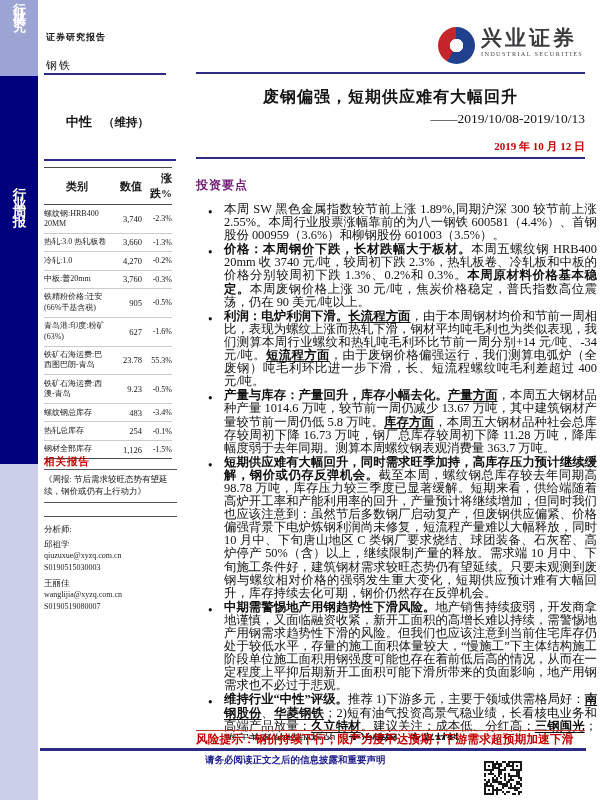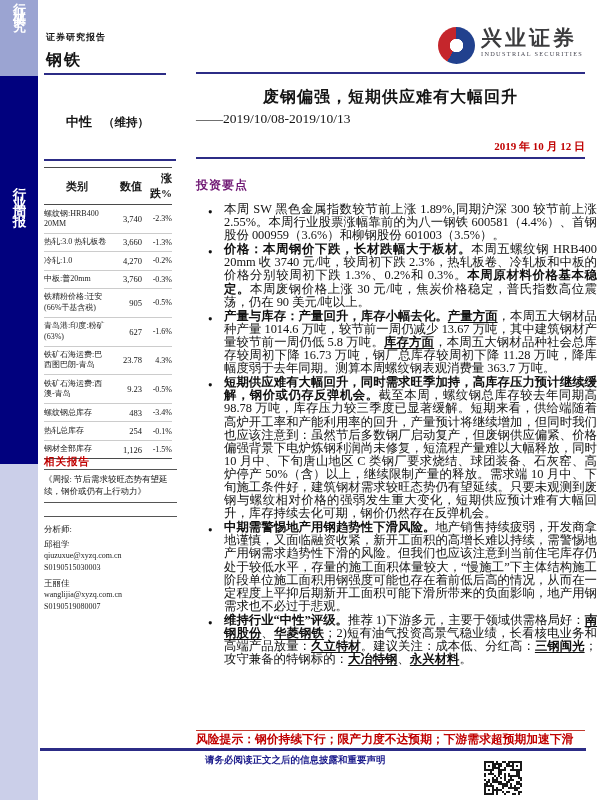--- a/index.html
+++ b/index.html
@@ -13,34 +13,34 @@
   .sb{position:absolute;left:0;width:38px;display:flex;justify-content:center;overflow:hidden}
   .sb span{writing-mode:vertical-rl;color:#fff;font-weight:bold;font-family:"Liberation Sans","DejaVu Sans",sans-serif}
   .sb-top{top:0;height:76px;background:#9ba4d2}
   .sb-top span{font-size:13px;letter-spacing:5px;margin-top:-7px}
   .sb-mid{top:76px;height:388px;background:#01017e}
   .sb-mid span{font-size:13.5px;letter-spacing:9px;padding-top:100px}
   .sb-bottom{top:464px;height:336px;background:#cbcfe9}
   
   .head-left{left:46px;top:31px}
   .report-type{font-size:9px;font-weight:bold;letter-spacing:1px}
-  .industry{font-size:16px;font-weight:bold;margin-top:6px;letter-spacing:2px}
+  .industry{font-size:11px;font-weight:normal;margin-top:14px;letter-spacing:2px}
   .rule{background:#2c2c86}
   .rule-head-left{left:44px;top:73px;width:122px;height:2px}
   .rule-head-right{left:196px;top:72px;width:389px;height:2px}
   .logo{left:438px;top:27px;display:flex;gap:6px}
   .swirl{width:37px;height:37px;border-radius:50%;
     background:
       radial-gradient(circle at 50% 50%, #ffffff 0 6.5px, rgba(255,255,255,0) 7px),
       conic-gradient(from 210deg, #c5262c 0 150deg, #21418e 150deg 360deg);}
   .brand-cn{font-size:21px;font-weight:bold;color:#3c3c3e;letter-spacing:3px;line-height:22px}
   .brand-en{font-size:6.3px;color:#4a4a55;letter-spacing:1.3px;margin-top:1px}
   
   .main-title{left:196px;top:87px;width:389px;text-align:center;font-size:16px;font-weight:bold;letter-spacing:1px}
-  .period{left:196px;top:111px;width:389px;text-align:left;font-size:13.5px}
+  .period{left:196px;top:111px;width:389px;text-align:right;font-size:13.5px}
   .date{left:196px;top:139px;width:389px;text-align:right;font-size:11px;font-weight:bold;color:#c00000}
   .rule-right{left:196px;top:157px;width:389px;height:2px}
   
   .rating{left:66px;top:113px;display:flex;align-items:baseline;gap:11px;font-weight:bold}
   .rating .rv{font-size:13px}
   .rating .rs{font-size:11.5px}
   .rule-left{left:44px;top:159px;width:132px;height:1.5px}
   
   .metrics{left:44px;top:167px;width:128px;border-collapse:collapse}
   .metrics th{font-size:11px;font-weight:bold;border-top:1.5px solid #4a4a4a;border-bottom:1px solid #4a4a4a;padding:3px 0}
@@ -143,21 +143,21 @@
         <td class="c-chg">-0.5%</td>
       </tr>
       <tr>
         <td class="c-name">青岛港:印度:粉矿 (63%)</td>
         <td class="c-val">627</td>
         <td class="c-chg">-1.6%</td>
       </tr>
       <tr>
         <td class="c-name">铁矿石海运费:巴西图巴朗-青岛</td>
         <td class="c-val">23.78</td>
-        <td class="c-chg">4.3%</td>
+        <td class="c-chg">55.3%</td>
       </tr>
       <tr>
         <td class="c-name">铁矿石海运费:西澳-青岛</td>
         <td class="c-val">9.23</td>
         <td class="c-chg">-0.5%</td>
       </tr>
       <tr>
         <td class="c-name">螺纹钢总库存</td>
         <td class="c-val">483</td>
         <td class="c-chg">-3.4%</td>
@@ -191,20 +191,21 @@
         <div class="a-email">wanglijia@xyzq.com.cn</div>
         <div class="a-lic">S0190519080007</div>
       </div>
     </div>
 </div>
 
 <div class="abs points-head">投资要点</div>
 <ul class="abs points">
     <li><span>本周 SW 黑色金属指数较节前上涨 1.89%,同期沪深 300 较节前上涨 2.55%。本周行业股票涨幅靠前的为八一钢铁 600581（4.4%）、首钢股份 000959（3.6%）和柳钢股份 601003（3.5%）。</span></li>
     <li><span class="b">价格：本周钢价下跌，长材跌幅大于板材。</span><span>本周五螺纹钢 HRB400 20mm 收 3740 元/吨，较周初下跌 2.3%，热轧板卷、冷轧板和中板的价格分别较周初下跌 1.3%、0.2%和 0.3%。</span><span class="b">本周原材料价格基本稳定。</span><span>本周废钢价格上涨 30 元/吨，焦炭价格稳定，普氏指数高位震荡，仍在 90 美元/吨以上。</span></li>
+    <li><span class="b">利润：电炉利润下滑。</span><span class="b u">长流程方面</span><span>，由于本周钢材均价和节前一周相比，表现为螺纹上涨而热轧下滑，钢材平均吨毛利也为类似表现，我们测算本周行业螺纹和热轧吨毛利环比节前一周分别+14 元/吨、-34 元/吨。</span><span class="b u">短流程方面</span><span>，由于废钢价格偏强运行，我们测算电弧炉（全废钢）吨毛利环比进一步下滑，长、短流程螺纹吨毛利差超过 400 元/吨。</span></li>
     <li><span class="b">产量与库存：产量回升，库存小幅去化。</span><span class="b u">产量方面</span><span>，本周五大钢材品种产量 1014.6 万吨，较节前一周仍减少 13.67 万吨，其中建筑钢材产量较节前一周仍低 5.8 万吨。</span><span class="b u">库存方面</span><span>，本周五大钢材品种社会总库存较周初下降 16.73 万吨，钢厂总库存较周初下降 11.28 万吨，降库幅度弱于去年同期。测算本周螺纹钢表观消费量 363.7 万吨。</span></li>
     <li><span class="b">短期供应难有大幅回升，同时需求旺季加持，高库存压力预计继续缓解，钢价或仍存反弹机会。</span><span>截至本周，螺纹钢总库存较去年同期高 98.78 万吨，库存压力较三季度已显著缓解。短期来看，供给端随着高炉开工率和产能利用率的回升，产量预计将继续增加，但同时我们也应该注意到：虽然节后多数钢厂启动复产，但废钢供应偏紧、价格偏强背景下电炉炼钢利润尚未修复，短流程产量难以大幅释放，同时 10 月中、下旬唐山地区 C 类钢厂要求烧结、球团装备、石灰窑、高炉停产 50%（含）以上，继续限制产量的释放。需求端 10 月中、下旬施工条件好，建筑钢材需求较旺态势仍有望延续。只要未观测到废钢与螺纹相对价格的强弱发生重大变化，短期供应预计难有大幅回升，库存持续去化可期，钢价仍然存在反弹机会。</span></li>
     <li><span class="b">中期需警惕地产用钢趋势性下滑风险。</span><span>地产销售持续疲弱，开发商拿地谨慎，又面临融资收紧，新开工面积的高增长难以持续，需警惕地产用钢需求趋势性下滑的风险。但我们也应该注意到当前住宅库存仍处于较低水平，存量的施工面积体量较大，“慢施工”下主体结构施工阶段单位施工面积用钢强度可能也存在着前低后高的情况，从而在一定程度上平抑后期新开工面积可能下滑所带来的负面影响，地产用钢需求也不必过于悲观。</span></li>
     <li><span class="b">维持行业“中性”评级。</span><span>推荐 1)下游多元，主要于领域供需格局好：</span><span class="b u">南钢股份</span><span>、</span><span class="b u">华菱钢铁</span><span>；2)短有油气投资高景气稳业绩，长看核电业务和高端产品放量：</span><span class="b u">久立特材</span><span>。建议关注：成本低、分红高：</span><span class="b u">三钢闽光</span><span>；攻守兼备的特钢标的：</span><span class="b u">大冶特钢</span><span>、</span><span class="b u">永兴材料</span><span>。</span></li>
   </ul>
 
 <div class="abs rule-risk"></div>
 <div class="abs risk">风险提示：钢价持续下行；限产力度不达预期；下游需求超预期加速下滑</div>
 <div class="abs rule rule-bottom"></div>
 <div class="abs footer-note">请务必阅读正文之后的信息披露和重要声明</div>

